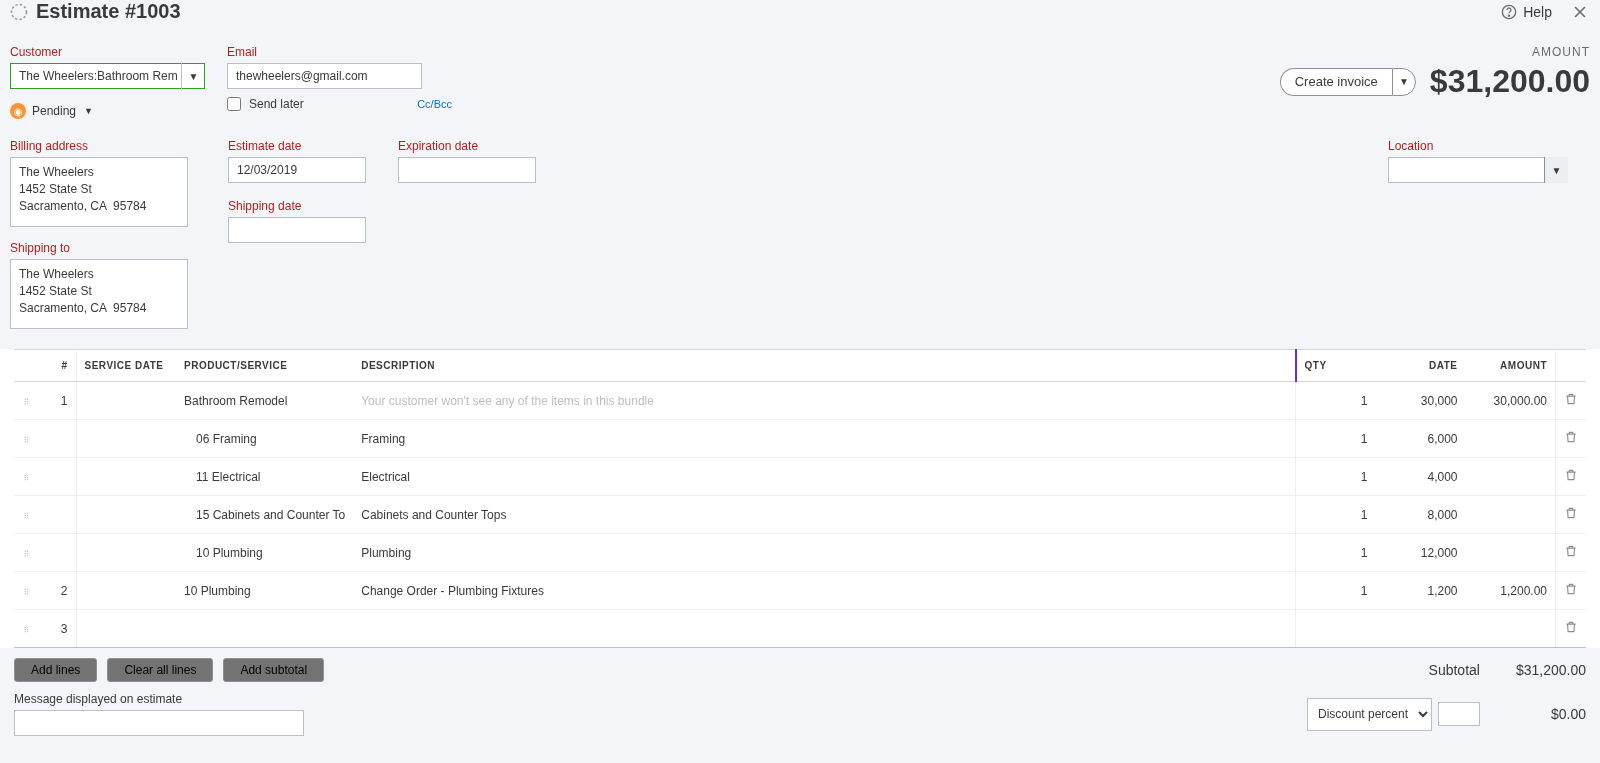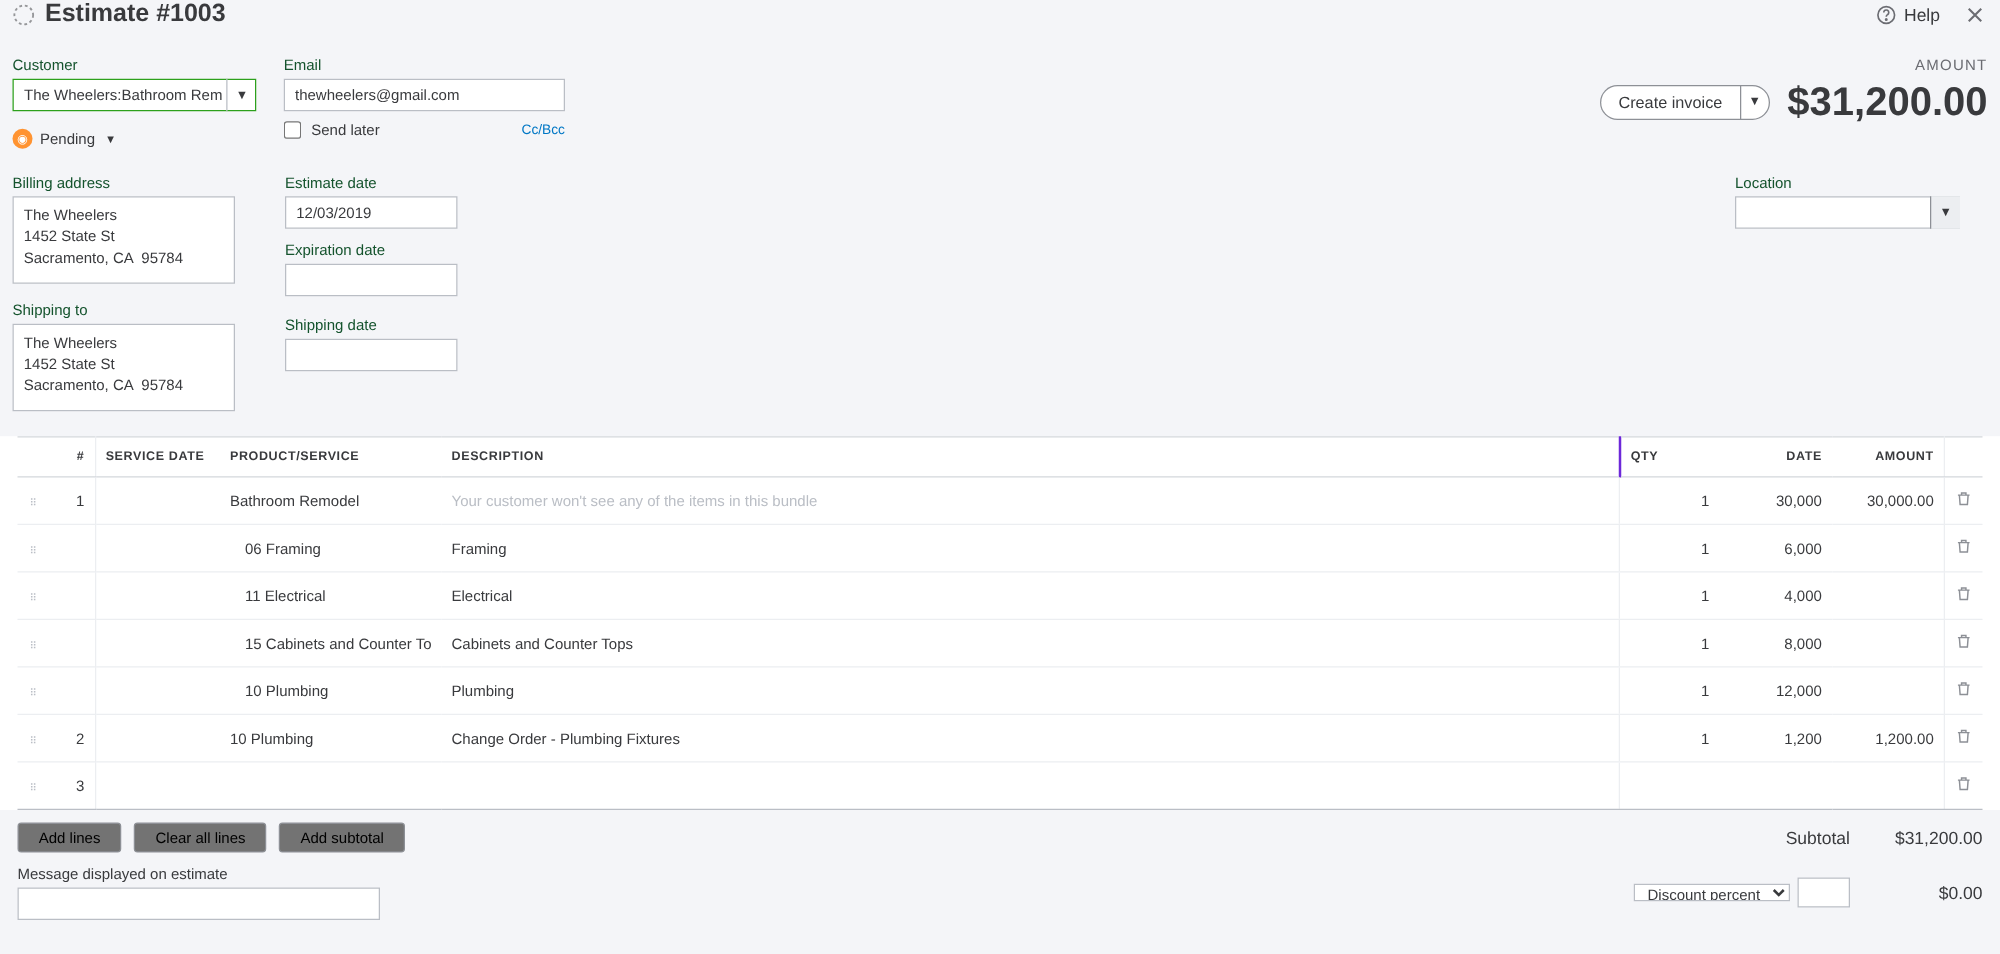--- a/index.html
+++ b/index.html
@@ -8,29 +8,29 @@
   .topbar { display: flex; align-items: center; padding: 0 10px 12px 10px; }
   .topbar-title { font-size: 20px; font-weight: 700; display: flex; align-items: center; gap: 8px; }
   .topbar-title svg { opacity: 0.5; }
   .topbar-spacer { flex: 1; }
   .help-btn { display: flex; align-items: center; gap: 6px; font-size: 14px; color: #393a3d; cursor: pointer; margin-right: 18px;}
   .close-x { font-size: 22px; color: #6b6c72; cursor: pointer; display:flex; align-items:center;}
   
   .header-section { padding: 10px 10px 20px 10px; }
   .header-top { display: flex; }
   .field { display: flex; flex-direction: column; margin-right: 22px; }
-  .field-label { font-size: 12px; color: #14532d; margin-bottom: 4px; }
+  .field-label { font-size: 12px; color: #b91c1c; margin-bottom: 4px; }
   .select-wrap { position: relative; display: flex; }
   .select-wrap .caret { position: absolute; right: 0; top: 0; width: 24px; height: 26px; border-left: 1px solid #babec5; display: flex; align-items: center; justify-content: center; font-size: 10px; color: #393a3d;}
   input.text, select, textarea {
     background: #fff; border: 1px solid #babec5; height: 26px; padding: 0 8px;
     font-size: 12px; color: #393a3d; outline: none;
   }
   .customer-field input { width: 195px; border: 1.5px solid #2ca01c; padding-right: 26px;}
-  .email-field input { width: 225px; }
+  .email-field input { width: 195px; }
   .send-later { display: flex; align-items: center; gap: 8px; margin-top: 8px; font-size: 12px; }
   .send-later input[type=checkbox] { width: 14px; height: 14px; }
   .ccbcc { color: #0077c5; font-size: 11px; cursor: pointer; }
   .email-sub { display: flex; align-items: center; justify-content: space-between; width: 225px; margin-top: 8px;}
   .pending-pill { display: inline-flex; align-items: center; gap: 6px; margin-top: 14px; font-size: 12px; cursor: pointer;}
   .pending-dot { width: 16px; height: 16px; border-radius: 50%; background: #ff9331; display:inline-flex; align-items:center; justify-content:center; color: #fff; font-size: 10px;}
   .pending-caret { font-size: 9px; margin-left: 2px;}
 
   .amount-block { margin-left: auto; text-align: right; }
   .amount-label { font-size: 12px; letter-spacing: 1px; color: #6b6c72; margin-bottom: 4px;}
@@ -38,21 +38,21 @@
   .amount-value { font-size: 32px; font-weight: 700; }
   .create-invoice { display: flex; }
   .create-invoice button { background: #fff; border: 1px solid #8d9096; height: 28px; padding: 0 14px; cursor: pointer; font-size: 13px; color: #393a3d;}
   .create-invoice button:first-child { border-radius: 14px 0 0 14px; border-right: none;}
   .create-invoice button:last-child { border-radius: 0 14px 14px 0; width: 24px; padding: 0; font-size: 10px;}
 
   .header-mid { display: flex; margin-top: 20px; }
   .addr-col { display: flex; flex-direction: column; gap: 14px; margin-right: 18px;}
   textarea.addr { width: 178px; height: 70px; padding: 6px 8px; font-size: 12px; resize: none; line-height: 1.4;}
   .dates-col { display: flex; flex-direction: column; gap: 16px;}
-  .row { display: flex; gap: 10px; flex-direction: column;}
+  .row { display: flex; gap: 10px;}
   .row .field input { width: 138px; }
   .location-field { margin-left: auto; }
   .location-field .select-wrap input { width: 180px; padding-right: 26px;}
   .location-field .select-wrap .caret { border-left: 1px solid #8d9096; background: #eceef1;}
 
   
   .table-wrap { background: #fff; padding: 0 14px; }
   table { width: 100%; border-collapse: collapse; }
   thead th { font-size: 10px; font-weight: 700; letter-spacing: 0.5px; text-align: left; padding: 10px 8px; border-bottom: 1px solid #d4d7dc; border-top: 1px solid #d4d7dc; color: #393a3d;}
   thead th.right, td.right { text-align: right; }
@@ -76,21 +76,21 @@
   
   .below-table { padding: 10px 14px 6px 14px; display: flex; align-items: center;}
   .btns { display: flex; gap: 10px;}
   .btns button { background: #737373; border: 1px solid #8d9096; border-radius: 3px; height: 24px; padding: 0 16px; font-size: 12px; cursor: pointer;}
   .subtotal { margin-left: auto; display: flex; gap: 36px; font-size: 14px;}
   
   .msg-row { padding: 4px 14px; display: flex; align-items: center;}
   .msg-label { font-size: 12px; margin-bottom: 4px;}
   .msg-input { width: 290px; height: 22px;}
   .discount { margin-left: auto; display: flex; align-items: center; gap: 6px;}
-  .discount select { height: 14px; font-size: 12px; padding: 0 6px;}
+  .discount select { height: 33px; font-size: 12px; padding: 0 6px;}
   .discount input { width: 42px; height: 24px;}
   .discount-val { width: 100px; text-align: right; font-size: 14px;}
 </style>
 </head>
 <body>
 
 <div class="topbar">
   <div class="topbar-title">
     <svg width="18" height="18" viewBox="0 0 24 24" fill="none" stroke="#393a3d" stroke-width="2" stroke-dasharray="3 3">
         <circle cx="12" cy="12" r="10"></circle>

